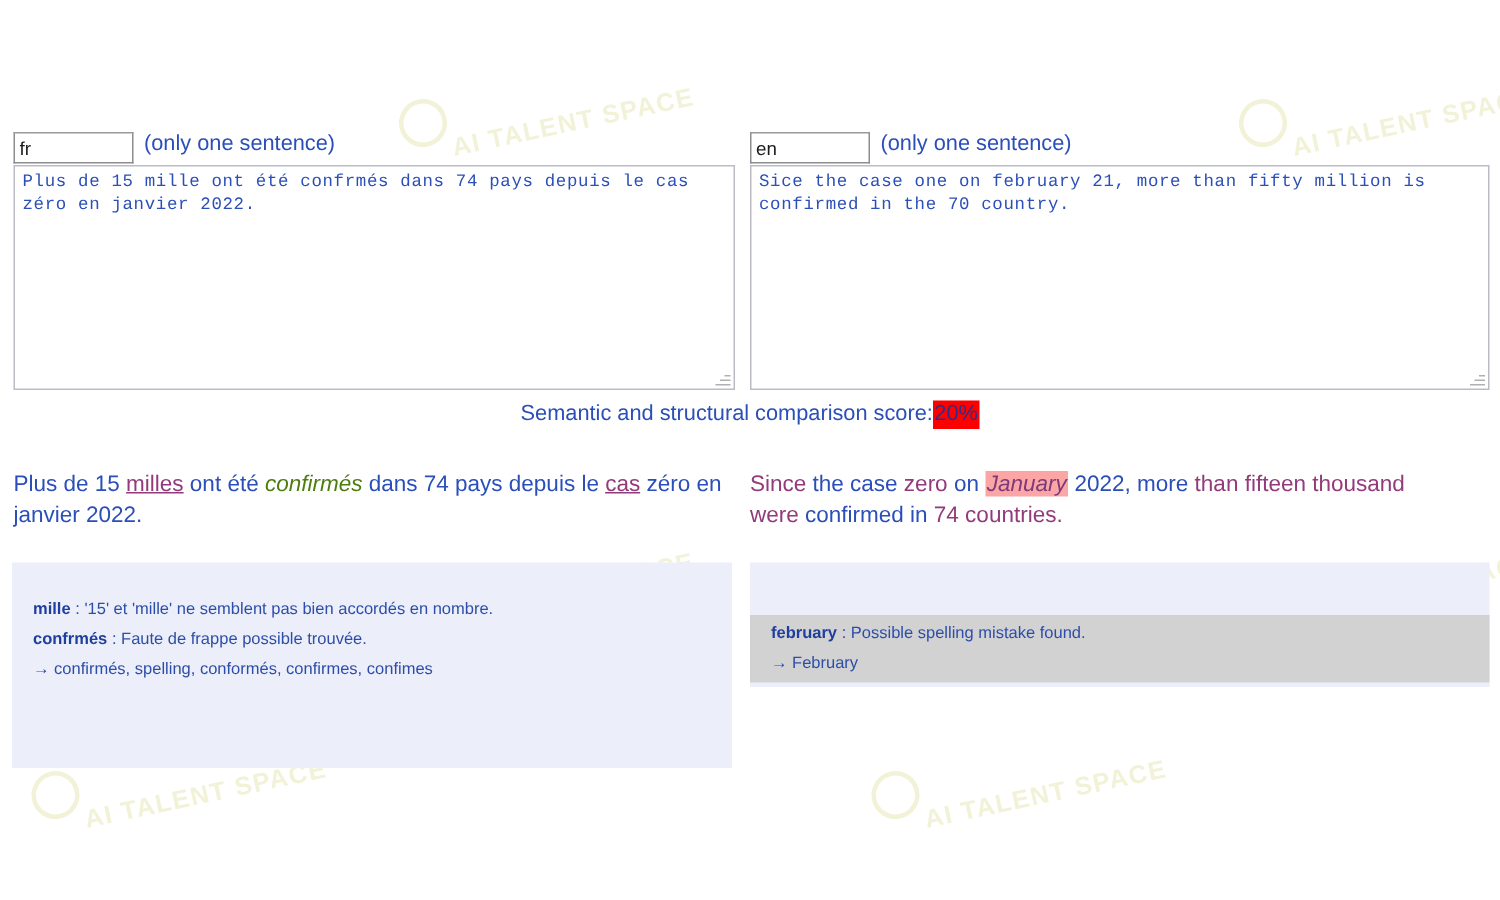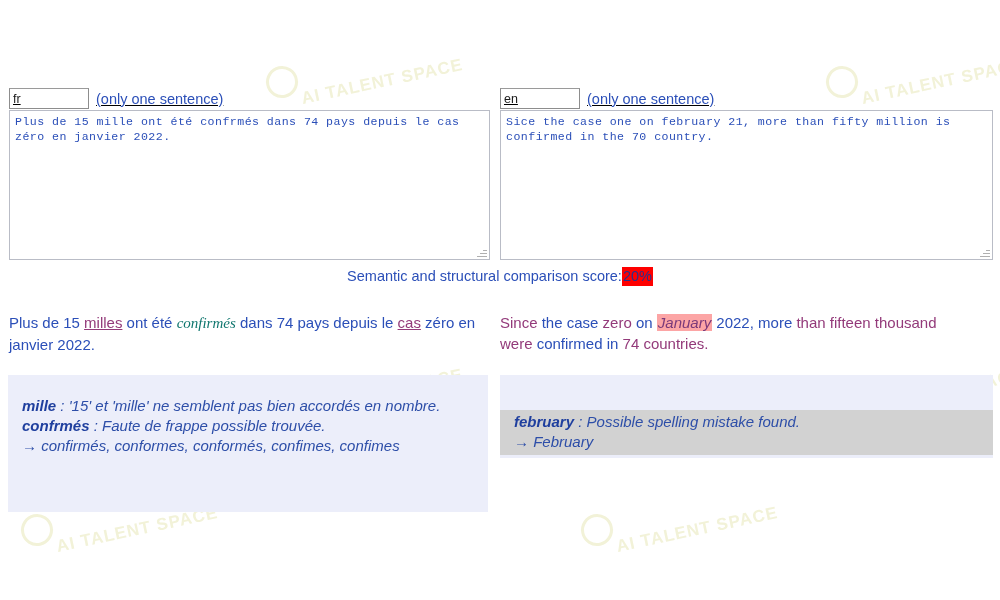--- a/index.html
+++ b/index.html
@@ -43,24 +43,23 @@
     height: 26px;
     border: 3px solid #f2f2d8;
     border-radius: 50%;
     transform: rotate(-12deg);
   }
 
   
   .lang-row {
     position: absolute;
     display: flex;
-    align-items: center;
+    align-items: flex-start;
     gap: 7px;
     z-index: 10;
-    text-decoration: underline;
   }
   .lang-input {
     width: 72px;
     height: 17px;
     padding: 1px 3px;
     border: 1px solid #8d8d8d;
     border-top-color: #9a9a9a;
     background: #ffffff;
     font-family: "Liberation Sans", sans-serif;
     font-size: 12.5px;
@@ -138,41 +137,40 @@
     position: absolute;
     font-size: 15px;
     line-height: 21px;
     color: #2b4fb8;
     z-index: 10;
     font-family: "Liberation Sans", sans-serif;
   }
   .w-blue { color: #2b4fb8; }
   .w-purple { color: #933a7a; }
   .w-underline { color: #933a7a; text-decoration: underline; }
-  .w-italic { color: #0f766e; font-style: italic; font-family: Liberation Serif, serif; }
+  .w-italic { color: #4d7c0f; font-style: italic; }
   .w-italic-hl {
     color: #7b3a7a;
     font-style: italic;
     background: #fca5a5;
     padding: 0 1px;
   }
 
   
   .sugg-panel {
     position: absolute;
     background: #eceefa;
     z-index: 10;
     box-sizing: border-box;
   }
   .sugg-block {
-    font-size: 15px;
+    font-size: 11px;
     line-height: 20px;
     color: #2d4ea8;
     font-family: "Liberation Sans", sans-serif;
-    font-style: italic;
   }
   .sugg-block.hl { background: #d2d2d2; margin-top: 17px; }
   .sugg-term { font-weight: bold; color: #1f3f9e; }
   .sugg-arrow { color: #2d4ea8; }
 </style>
 </head>
 <body>
 
 <div class="page">
 
@@ -226,20 +224,20 @@
   <div class="score-line">
     <span>Semantic and structural comparison score:</span><span class="score-value">20%</span>
   </div>
 
   <div class="sent" id="corrected-source" style="left:9px; top:312px; width:478px;"><span class="w-blue">Plus de 15 </span><span class="w-underline">milles</span><span class="w-blue"> ont été </span><span class="w-italic">confirmés</span><span class="w-blue"> dans 74 pays depuis le </span><span class="w-underline">cas</span><span class="w-blue"> zéro en janvier 2022.</span></div>
 
   <div class="sent" id="corrected-target" style="left:500px; top:312px; width:470px;"><span class="w-purple">Since</span><span class="w-blue"> the case </span><span class="w-purple">zero</span><span class="w-blue"> on </span><span class="w-italic-hl">January</span><span class="w-blue"> 2022,</span><span class="w-blue"> more</span><span class="w-purple"> than fifteen thousand were</span><span class="w-blue"> confirmed in </span><span class="w-purple">74 countries.</span></div>
 
   <div class="sugg-panel" id="sugg-source" style="left:8px; top:375px; width:480px; height:137px; padding:21px 0 0 14px;">
       <div class="sugg-block"><span class="sugg-term">mille</span><span> : </span><span>'15' et 'mille' ne semblent pas bien accordés en nombre.</span></div>
-      <div class="sugg-block" style=""><span class="sugg-term">confrmés</span><span> : </span><span>Faute de frappe possible trouvée.</span><div><span class="sugg-arrow">→ </span><span>confirmés, conformes, conformés, confimes, confimes</span></div></div>
+      <div class="sugg-block" style=""><span class="sugg-term">confrmés</span><span> : </span><span>Faute de frappe possible trouvée.</span><div><span class="sugg-arrow">→ </span><span>confirmés, spelling, conformés, confirmes, confimes</span></div></div>
     </div>
 
   <div class="sugg-panel" id="sugg-target" style="left:500px; top:375px; width:493px; height:83px; padding:18px 0 0 0;">
       <div class="sugg-block hl" style="padding: 2px 0px 3px 14px;"><span class="sugg-term">february</span><span> : </span><span>Possible spelling mistake found.</span><div><span class="sugg-arrow">→ </span><span>February</span></div></div>
     </div>
 
 </div>
 
 </body></html>

